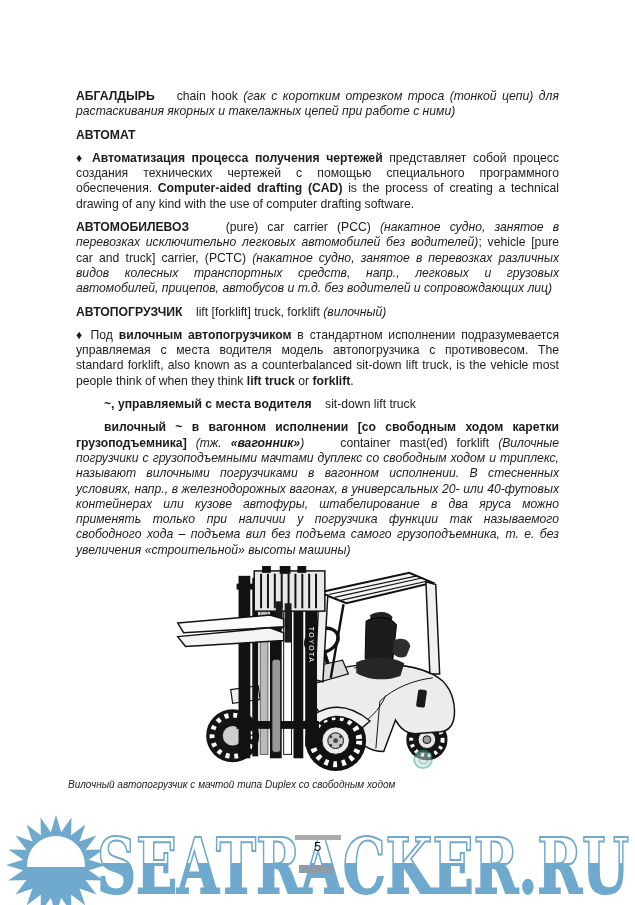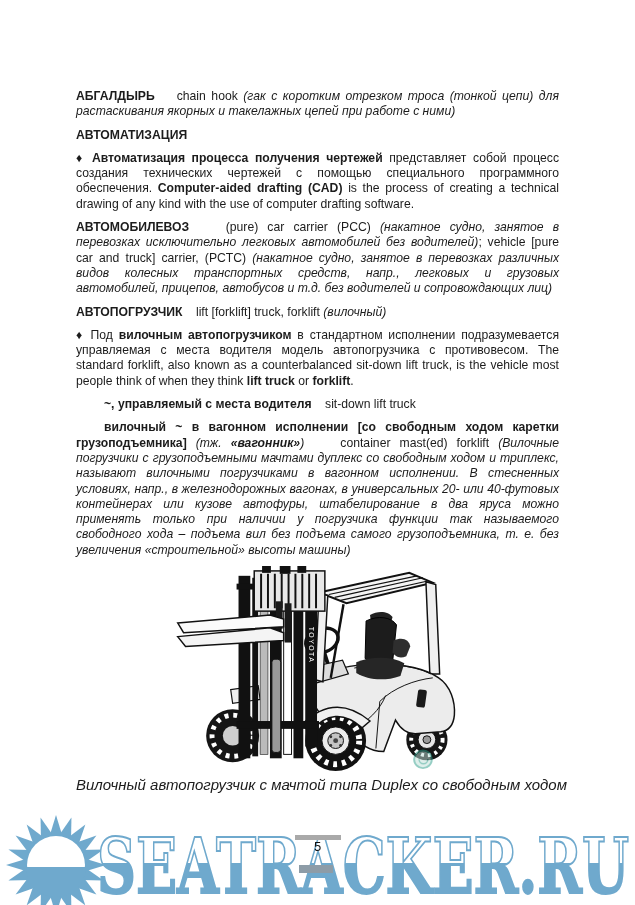--- a/index.html
+++ b/index.html
@@ -8,36 +8,36 @@
   .content{position:absolute;left:68px;top:81px;width:499px;z-index:1;
            font-size:12.2px;line-height:15.3px;text-align:justify;}
   .para{margin:8px;}
   .gap{margin-top:7px;}
   .indent{text-indent:28px;}
   .b{font-weight:700;}
   .i{font-style:italic;}
   .bi{font-weight:700;font-style:italic;}
   .figure{margin:4px 0 0 0;text-align:center;}
   .figure svg{display:block;margin:0 auto;}
-  .caption{font-style:italic;font-size:15px;line-height:14px;margin-top:4px;
-           text-align:right;text-indent:0;}
+  .caption{font-style:italic;font-size:10px;line-height:14px;margin-top:4px;
+           text-align:left;text-indent:0;}
   .watermark{position:absolute;left:0;top:810px;width:635px;height:95px;z-index:3;pointer-events:none;}
   .footer-bar-top{position:absolute;left:295px;top:835px;width:46px;height:5px;background:#a9a9a9;z-index:4;}
   .footer-bar-bottom{position:absolute;left:299px;top:865px;width:34px;height:8px;background:#8d9ca7;z-index:4;}
   .page-number{position:absolute;left:294px;top:839px;width:47px;text-align:center;
                font-size:13px;line-height:15px;color:#111;z-index:5;}
 </style>
 </head>
 <body>
 
 <div class="page">
 
   <main class="content">
     <p class="para"><span class="b">АБГАЛДЫРЬ</span><span>&nbsp;&nbsp;&nbsp; chain hook </span><span class="i">(гак с коротким отрезком троса (тонкой цепи) для растаскивания якорных и такелажных цепей при работе с ними)</span></p>
-    <p class="para gap"><span class="b">АВТОМАТИЗАЦИЯ</span></p>
+    <p class="para gap"><span class="b">АВТОМАТ</span></p>
     <p class="para"><span class="b">♦ </span><span class="b">Автоматизация процесса получения чертежей</span><span> представляет собой процесс создания технических чертежей с помощью специального программного обеспечения. </span><span class="b">Computer-aided drafting (CAD)</span><span> is the process of creating a technical drawing of any kind with the use of computer drafting software.</span></p>
     <p class="para gap"><span class="b">АВТОМОБИЛЕВОЗ</span><span>&nbsp;&nbsp;&nbsp; (pure) car carrier (PCC) </span><span class="i">(накатное судно, занятое в перевозках исключительно легковых автомобилей без водителей)</span><span>; vehicle [pure car and truck] carrier, (PCTC) </span><span class="i">(накатное судно, занятое в перевозках различных видов колесных транспортных средств, напр., легковых и грузовых автомобилей, прицепов, автобусов и т.д. без водителей и сопровождающих лиц)</span></p>
     <p class="para gap"><span class="b">АВТОПОГРУЗЧИК</span><span>&nbsp;&nbsp;&nbsp; lift [forklift] truck, forklift </span><span class="i">(вилочный)</span></p>
     <p class="para"><span class="b">♦ </span><span>Под </span><span class="b">вилочным автопогрузчиком</span><span> в стандартном исполнении подразумевается управляемая с места водителя модель автопогрузчика с противовесом. The standard forklift, also known as a counterbalanced sit-down lift truck, is the vehicle most people think of when they think </span><span class="b">lift truck</span><span> or </span><span class="b">forklift</span><span>.</span></p>
     <p class="para indent"><span class="b">~, управляемый с места водителя</span><span>&nbsp;&nbsp;&nbsp; sit-down lift truck</span></p>
     <p class="para indent"><span class="b">вилочный ~ в вагонном исполнении [со свободным ходом каретки грузоподъемника]</span><span> </span><span class="i">(тж. </span><span class="bi">«вагонник»</span><span class="i">)</span><span>&nbsp;&nbsp;&nbsp; container mast(ed) forklift </span><span class="i">(Вилочные погрузчики с грузоподъемными мачтами дуплекс со свободным ходом и триплекс, называют вилочными погрузчиками в вагонном исполнении. В стесненных условиях, напр., в железнодорожных вагонах, в универсальных 20- или 40-футовых контейнерах или кузове автофуры, штабелирование в два яруса можно применять только при наличии у погрузчика функции так называемого свободного хода – подъема вил без подъема самого грузоподъемника, т. е. без увеличения «строительной» высоты машины)</span></p>
 
     <figure class="figure">
       <svg width="288" height="208" viewBox="0 0 290 212" xmlns="http://www.w3.org/2000/svg">
 

